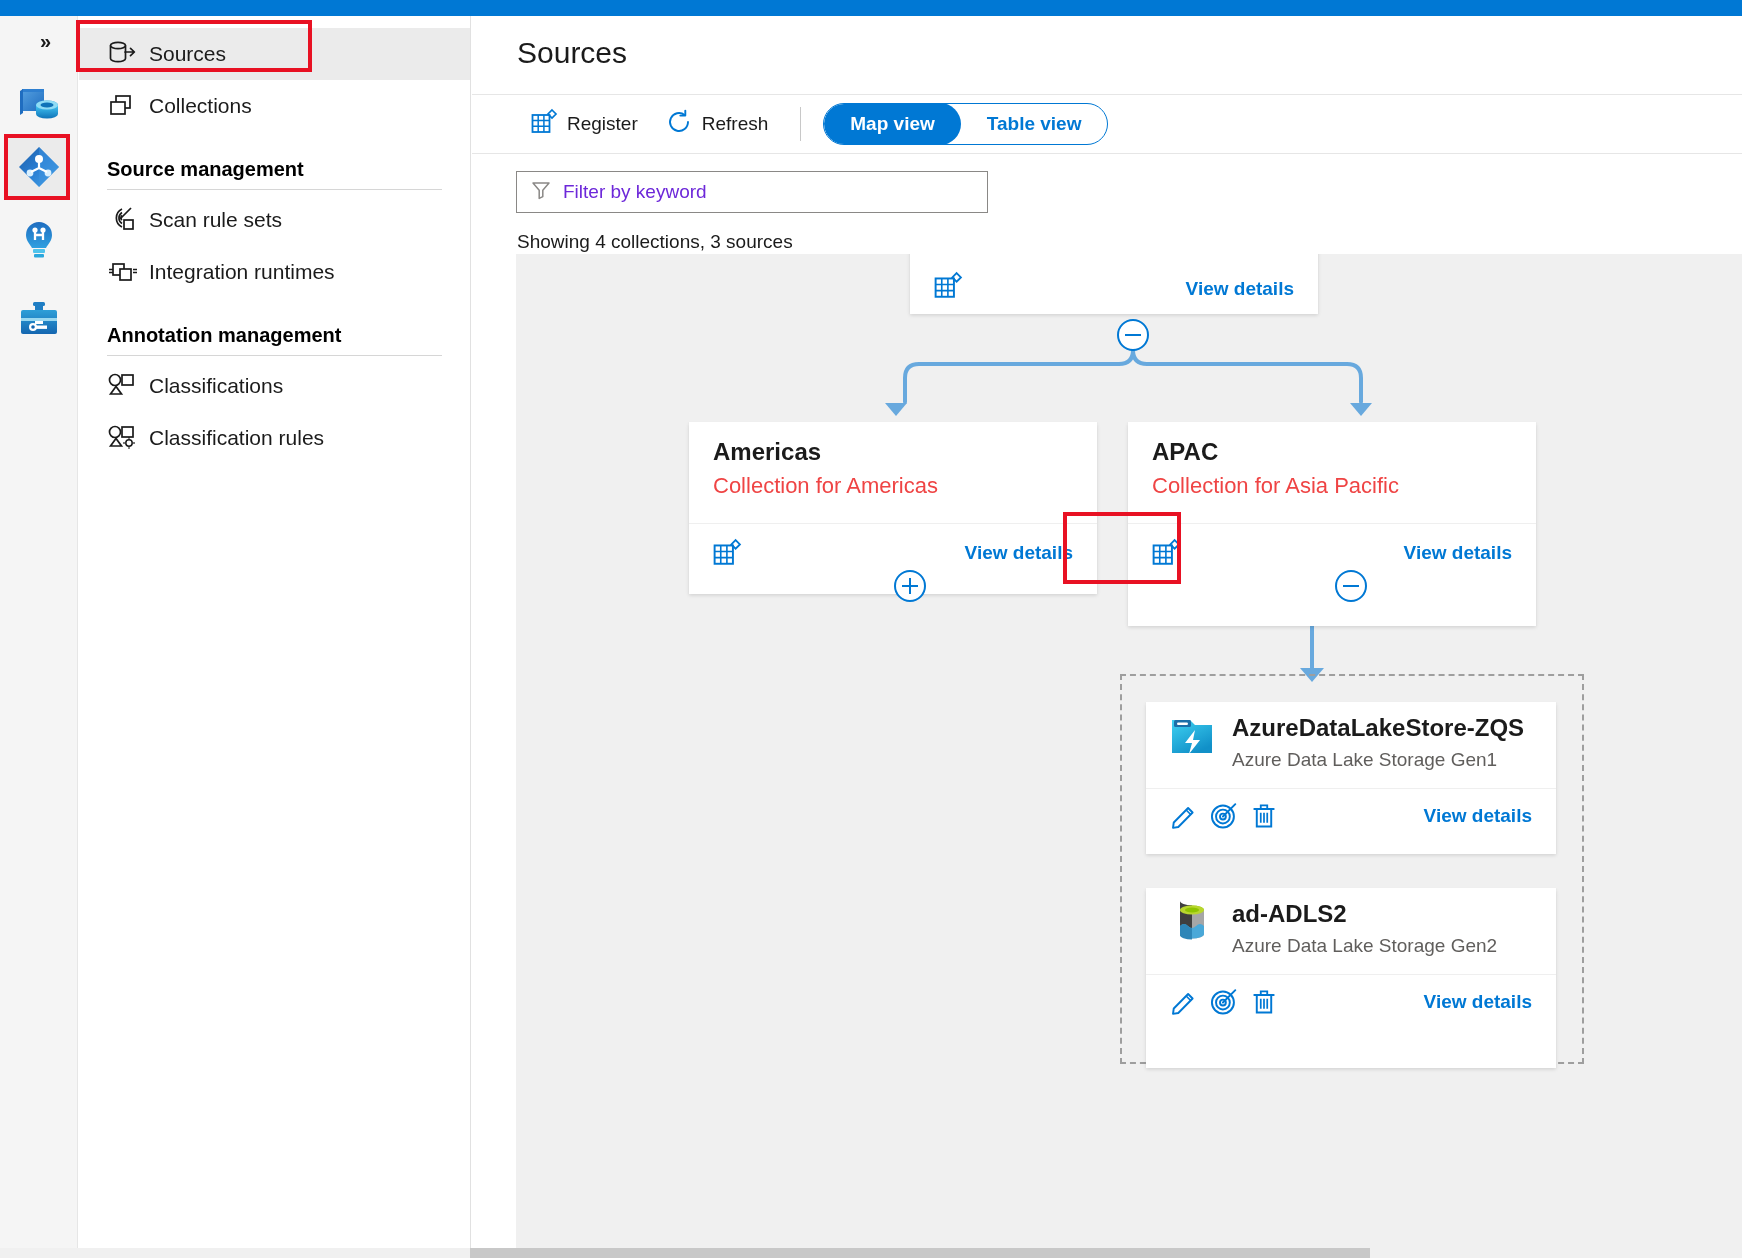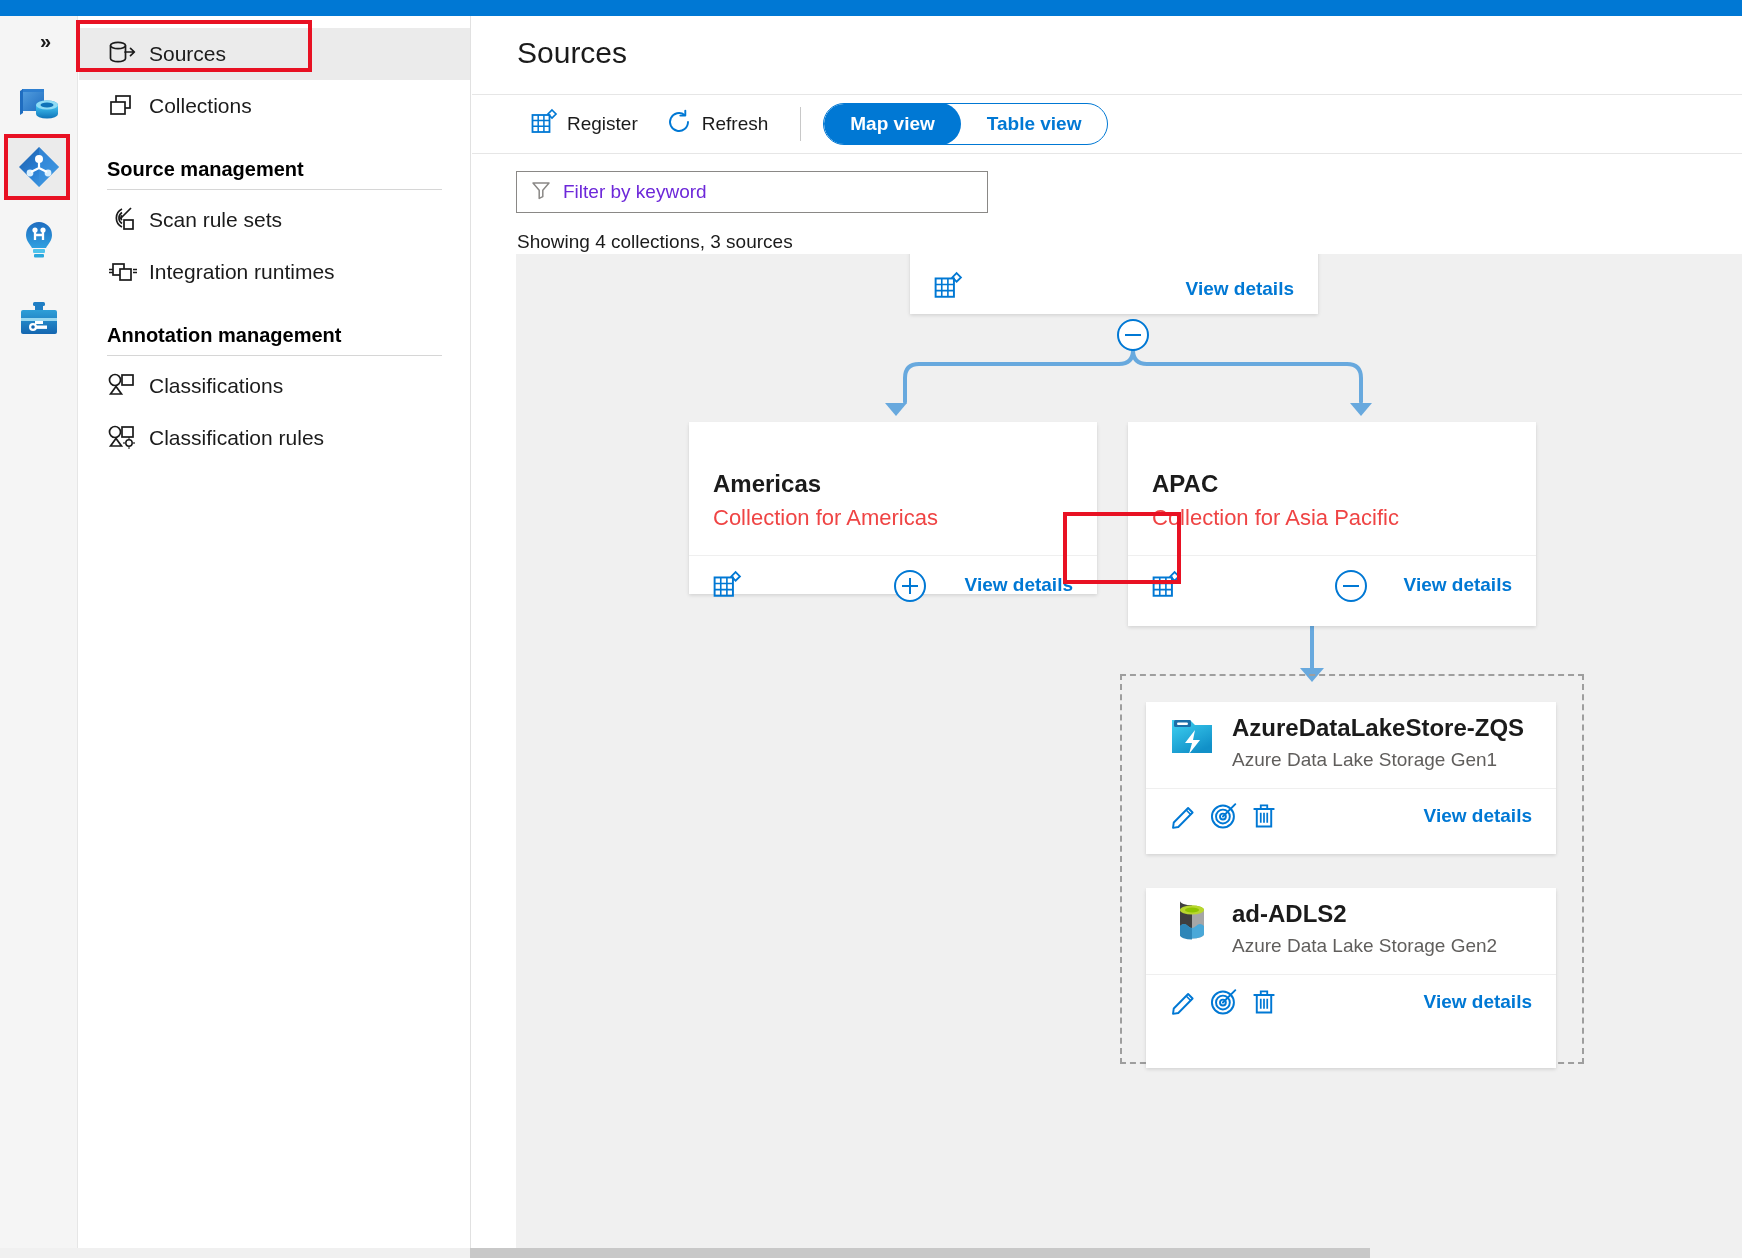--- a/index.html
+++ b/index.html
@@ -134,21 +134,21 @@
     width: 1226px; height: 1004px;
     background: #f0f0f0;
     overflow: hidden;
   }
 
   .card {
     position: absolute;
     background: #ffffff;
     box-shadow: 0 1.6px 3.6px rgba(0,0,0,0.13), 0 0.3px 0.9px rgba(0,0,0,0.10);
   }
-  .card-body { padding: 16px 24px 16px 24px; margin-top: 32px; }
+  .card-body { padding: 16px 24px 16px 24px; }
   .card-title {
     font-size: 24px; font-weight: 700; color: #1b1b1b;
     line-height: 1.2;
   }
   .card-sub {
     font-size: 22px; color: #ef4444; margin-top: 6px;
     line-height: 1.2;
   }
   .card-footer {
     border-top: 1px solid #efefef;

